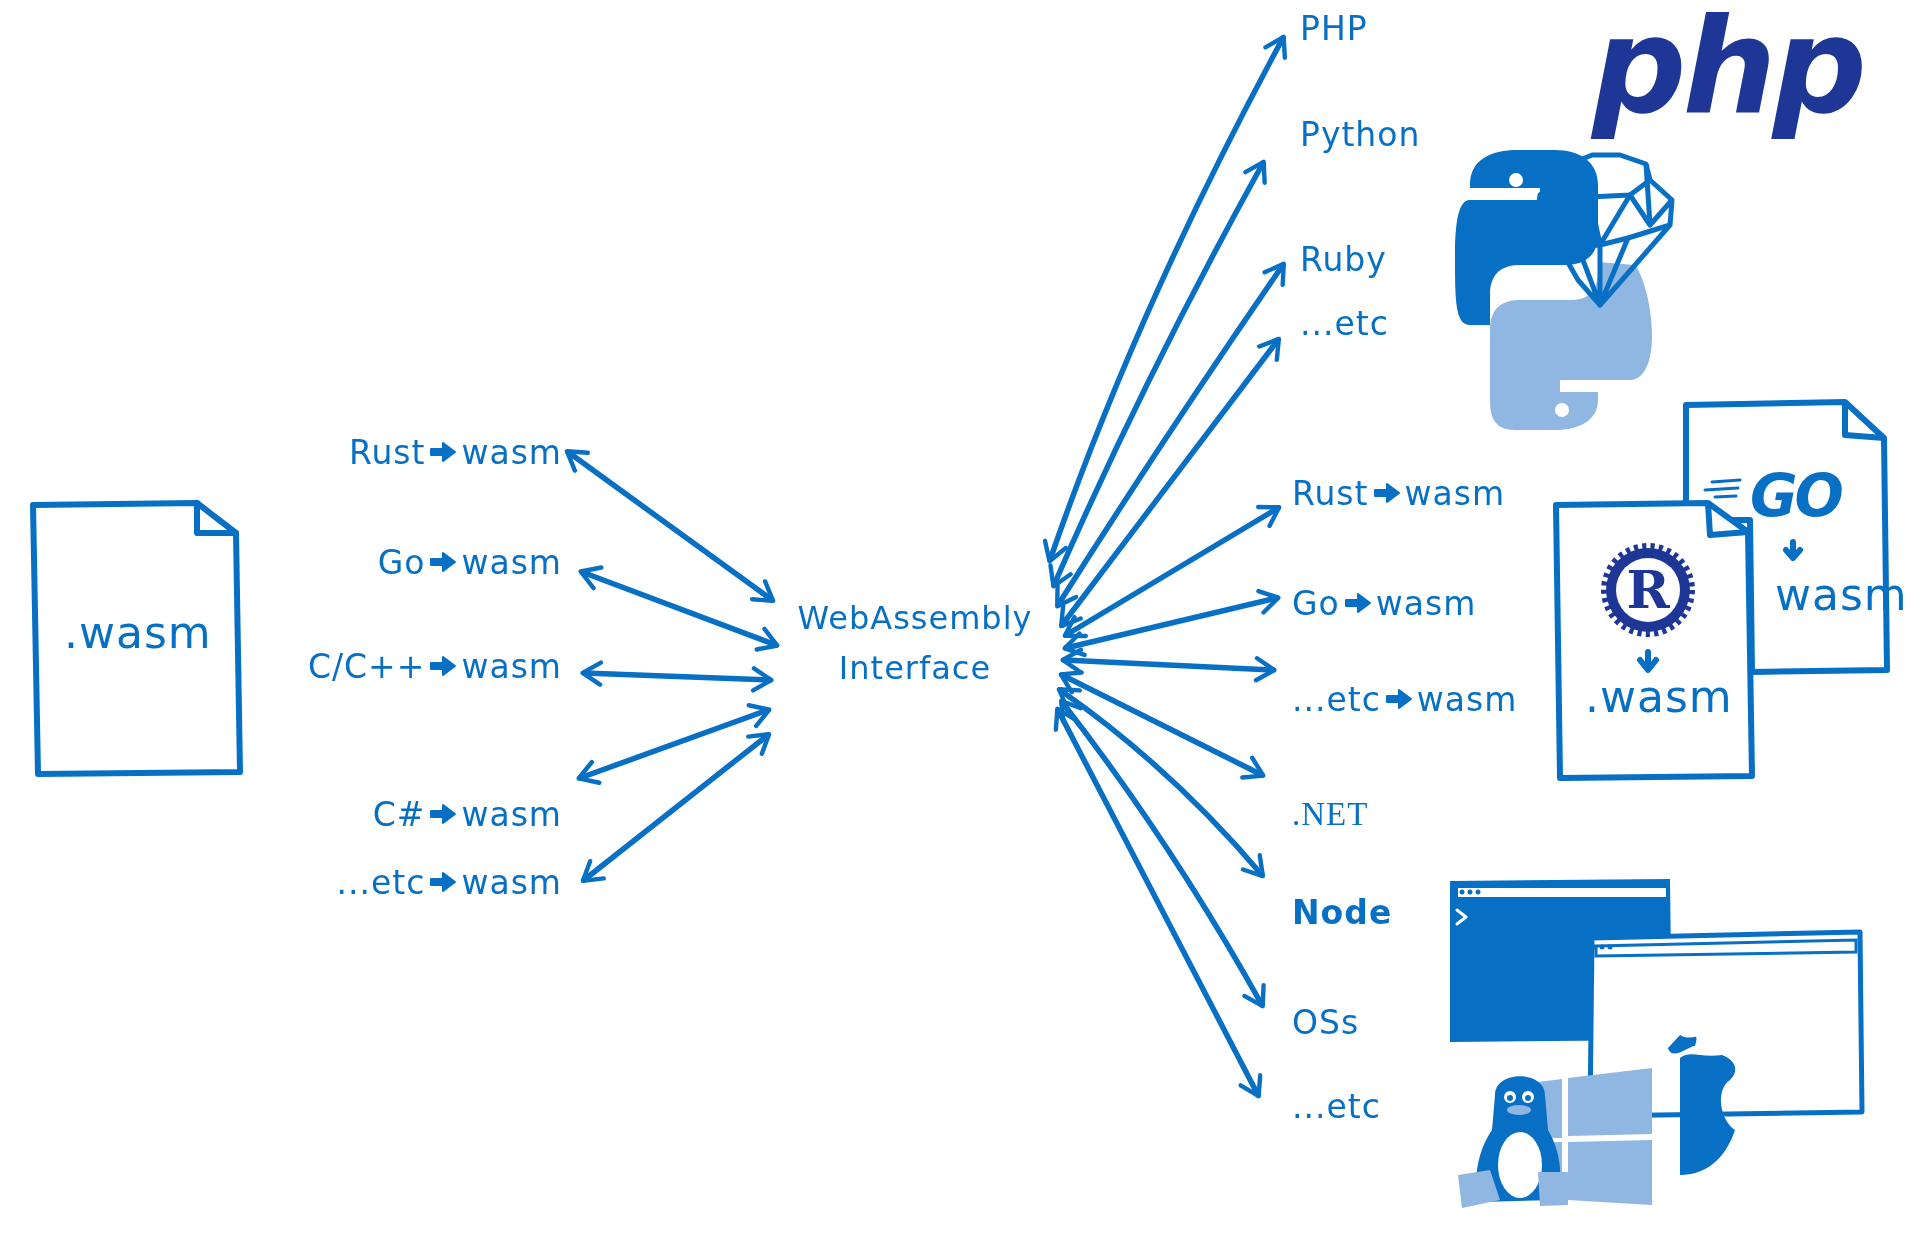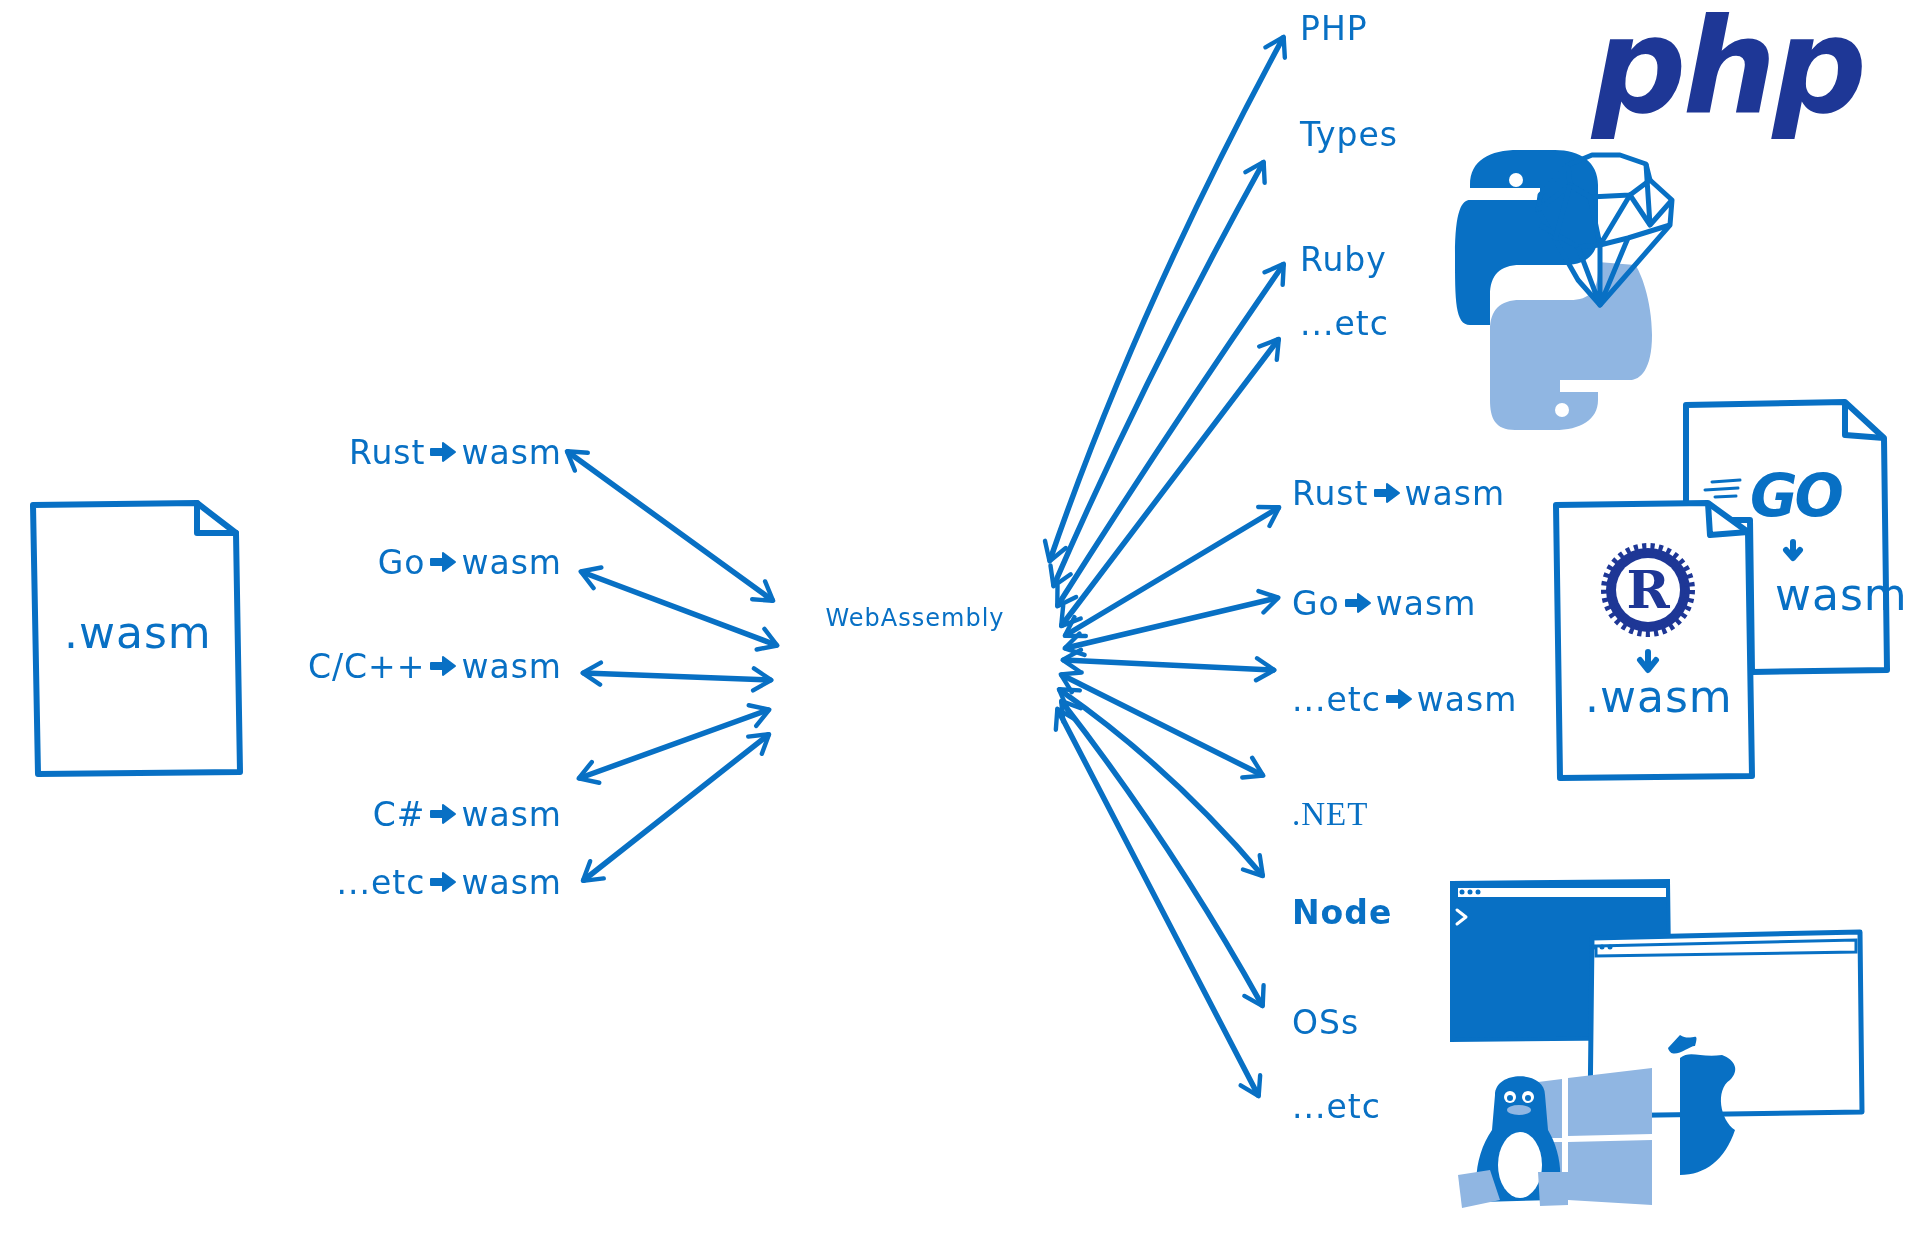--- a/index.html
+++ b/index.html
@@ -2,21 +2,21 @@
 <html><head>
 <meta charset="utf-8">
 <style>
   html, body { margin:0; padding:0; background:#ffffff; }
   body { width:1920px; height:1234px; position:relative; overflow:hidden;
          font-family:"DejaVu Sans", sans-serif; color:#0870c4; }
   svg#diagram { position:absolute; left:0; top:0; width:1920px; height:1234px; }
   .lbl { position:absolute; font-size:33px; letter-spacing:1px; color:#0870c4; white-space:nowrap; line-height:1; }
   .lbl.r { text-align:right; }
   .arrowglyph { display:inline-block; width:28px; height:22px; vertical-align:middle; margin:0 4px; position:relative; top:-3px; }
-  .center-lbl { position:absolute; left:790px; top:593px; width:250px; text-align:center; font-size:24px; line-height:50px; letter-spacing:1px; color:#0870c4; }
+  .center-lbl { position:absolute; left:790px; top:593px; width:250px; text-align:center; font-size:32px; line-height:50px; letter-spacing:1px; color:#0870c4; }
   .doc-text { position:absolute; font-size:44px; letter-spacing:1px; color:#0870c4; line-height:1; }
   .php-logo { position:absolute; left:1592px; top:0px; font-family:"DejaVu Sans", sans-serif; font-style:italic; font-weight:bold; font-size:132px; color:#1e3796; letter-spacing:-4px; line-height:1; }
   .go-logo { position:absolute; left:1750px; top:467px; font-style:italic; font-weight:bold; font-size:58px; color:#0870c4; letter-spacing:-3px; line-height:1; }
 </style>
 </head>
 <body>
 
 <svg id="diagram" viewBox="0 0 1920 1234" xmlns="http://www.w3.org/2000/svg">
   <defs>
     <marker id="ah" viewBox="0 0 20 20" refX="14" refY="10" markerWidth="5" markerHeight="5" orient="auto-start-reverse" markerUnits="strokeWidth">
@@ -136,25 +136,26 @@
     <div class="lbl r" style="top: 798px; right: 1358px;"><span>C#</span><svg class="arrowglyph" viewBox="0 0 28 22">
         <path d="M2,8 L14,8 L14,2 L26,11 L14,20 L14,14 L2,14 Z" fill="#0870c4" stroke="#0870c4" stroke-width="2" stroke-linejoin="round"></path>
       </svg><span>wasm</span></div>
     <div class="lbl r" style="top: 866px; right: 1358px;"><span>...etc</span><svg class="arrowglyph" viewBox="0 0 28 22">
         <path d="M2,8 L14,8 L14,2 L26,11 L14,20 L14,14 L2,14 Z" fill="#0870c4" stroke="#0870c4" stroke-width="2" stroke-linejoin="round"></path>
       </svg><span>wasm</span></div>
   </div>
 
 <div class="center-lbl">
   <div>WebAssembly</div>
+  <div>Interface</div>
 </div>
 
 <div id="right-labels">
     <div class="lbl" style="top: 12px; left: 1300px;"><span>PHP</span></div>
-    <div class="lbl" style="top: 118px; left: 1300px;"><span>Types</span></div>
+    <div class="lbl" style="top: 118px; left: 1300px;"><span>Python</span></div>
     <div class="lbl" style="top: 227px; left: 1300px; margin-top: 16px;"><span>Ruby</span></div>
     <div class="lbl" style="top: 307px; left: 1300px;"><span>...etc</span></div>
     <div class="lbl" style="top: 477px; left: 1292px;"><span>Rust</span><svg class="arrowglyph" viewBox="0 0 28 22">
         <path d="M2,8 L14,8 L14,2 L26,11 L14,20 L14,14 L2,14 Z" fill="#0870c4" stroke="#0870c4" stroke-width="2" stroke-linejoin="round"></path>
       </svg><span>wasm</span></div>
     <div class="lbl" style="top: 587px; left: 1292px;"><span>Go</span><svg class="arrowglyph" viewBox="0 0 28 22">
         <path d="M2,8 L14,8 L14,2 L26,11 L14,20 L14,14 L2,14 Z" fill="#0870c4" stroke="#0870c4" stroke-width="2" stroke-linejoin="round"></path>
       </svg><span>wasm</span></div>
     <div class="lbl" style="top: 683px; left: 1292px;"><span>...etc</span><svg class="arrowglyph" viewBox="0 0 28 22">
         <path d="M2,8 L14,8 L14,2 L26,11 L14,20 L14,14 L2,14 Z" fill="#0870c4" stroke="#0870c4" stroke-width="2" stroke-linejoin="round"></path>

